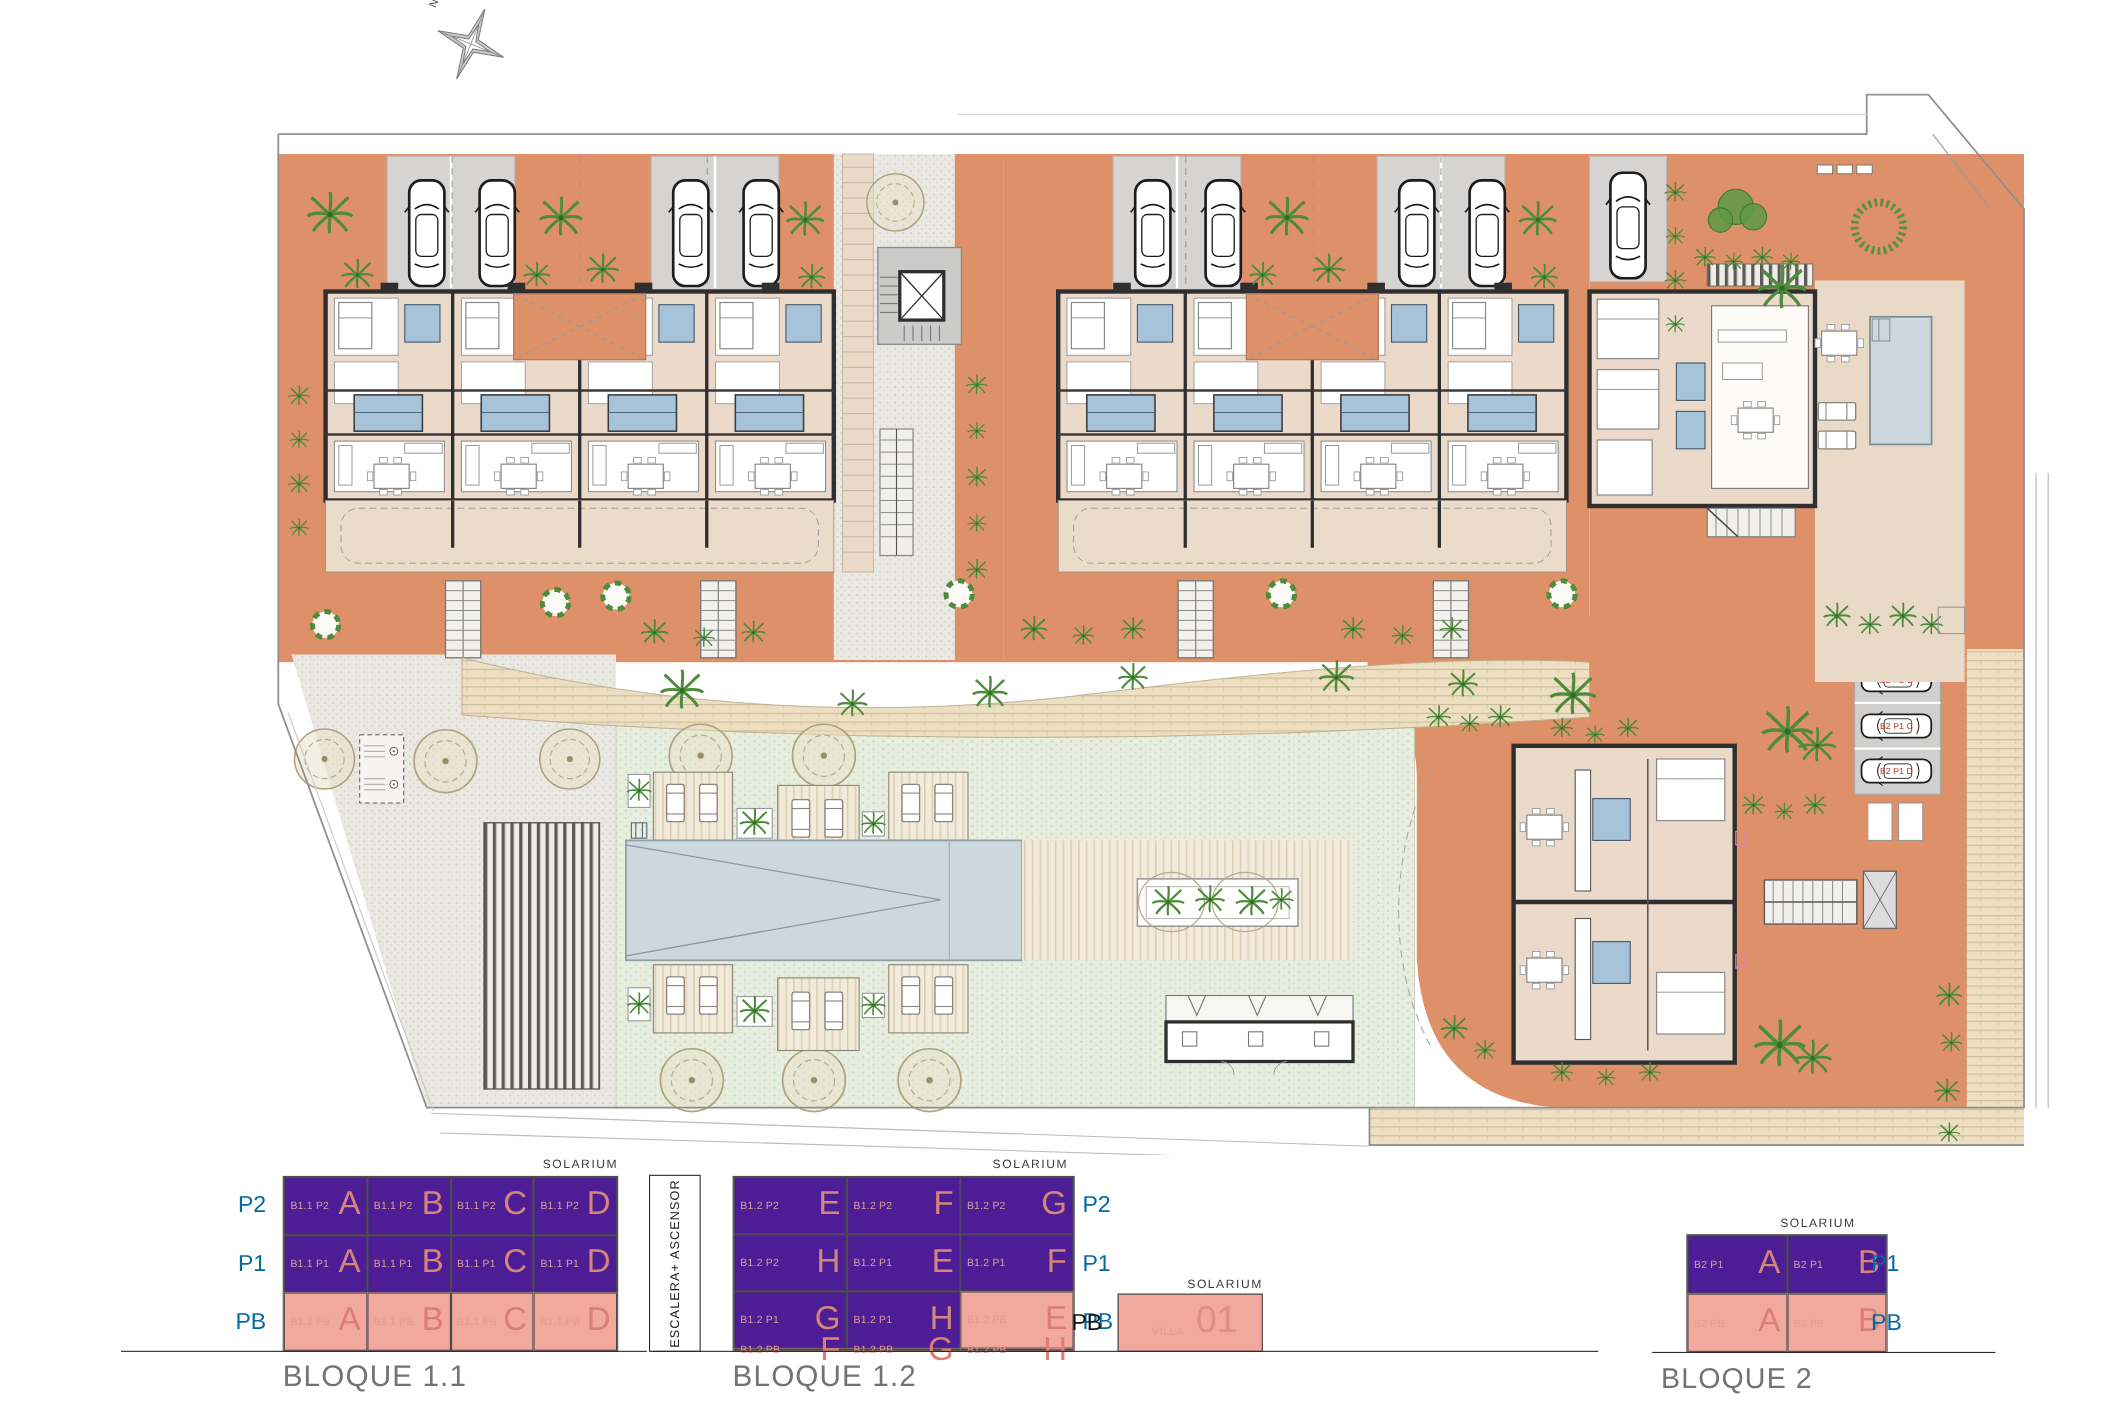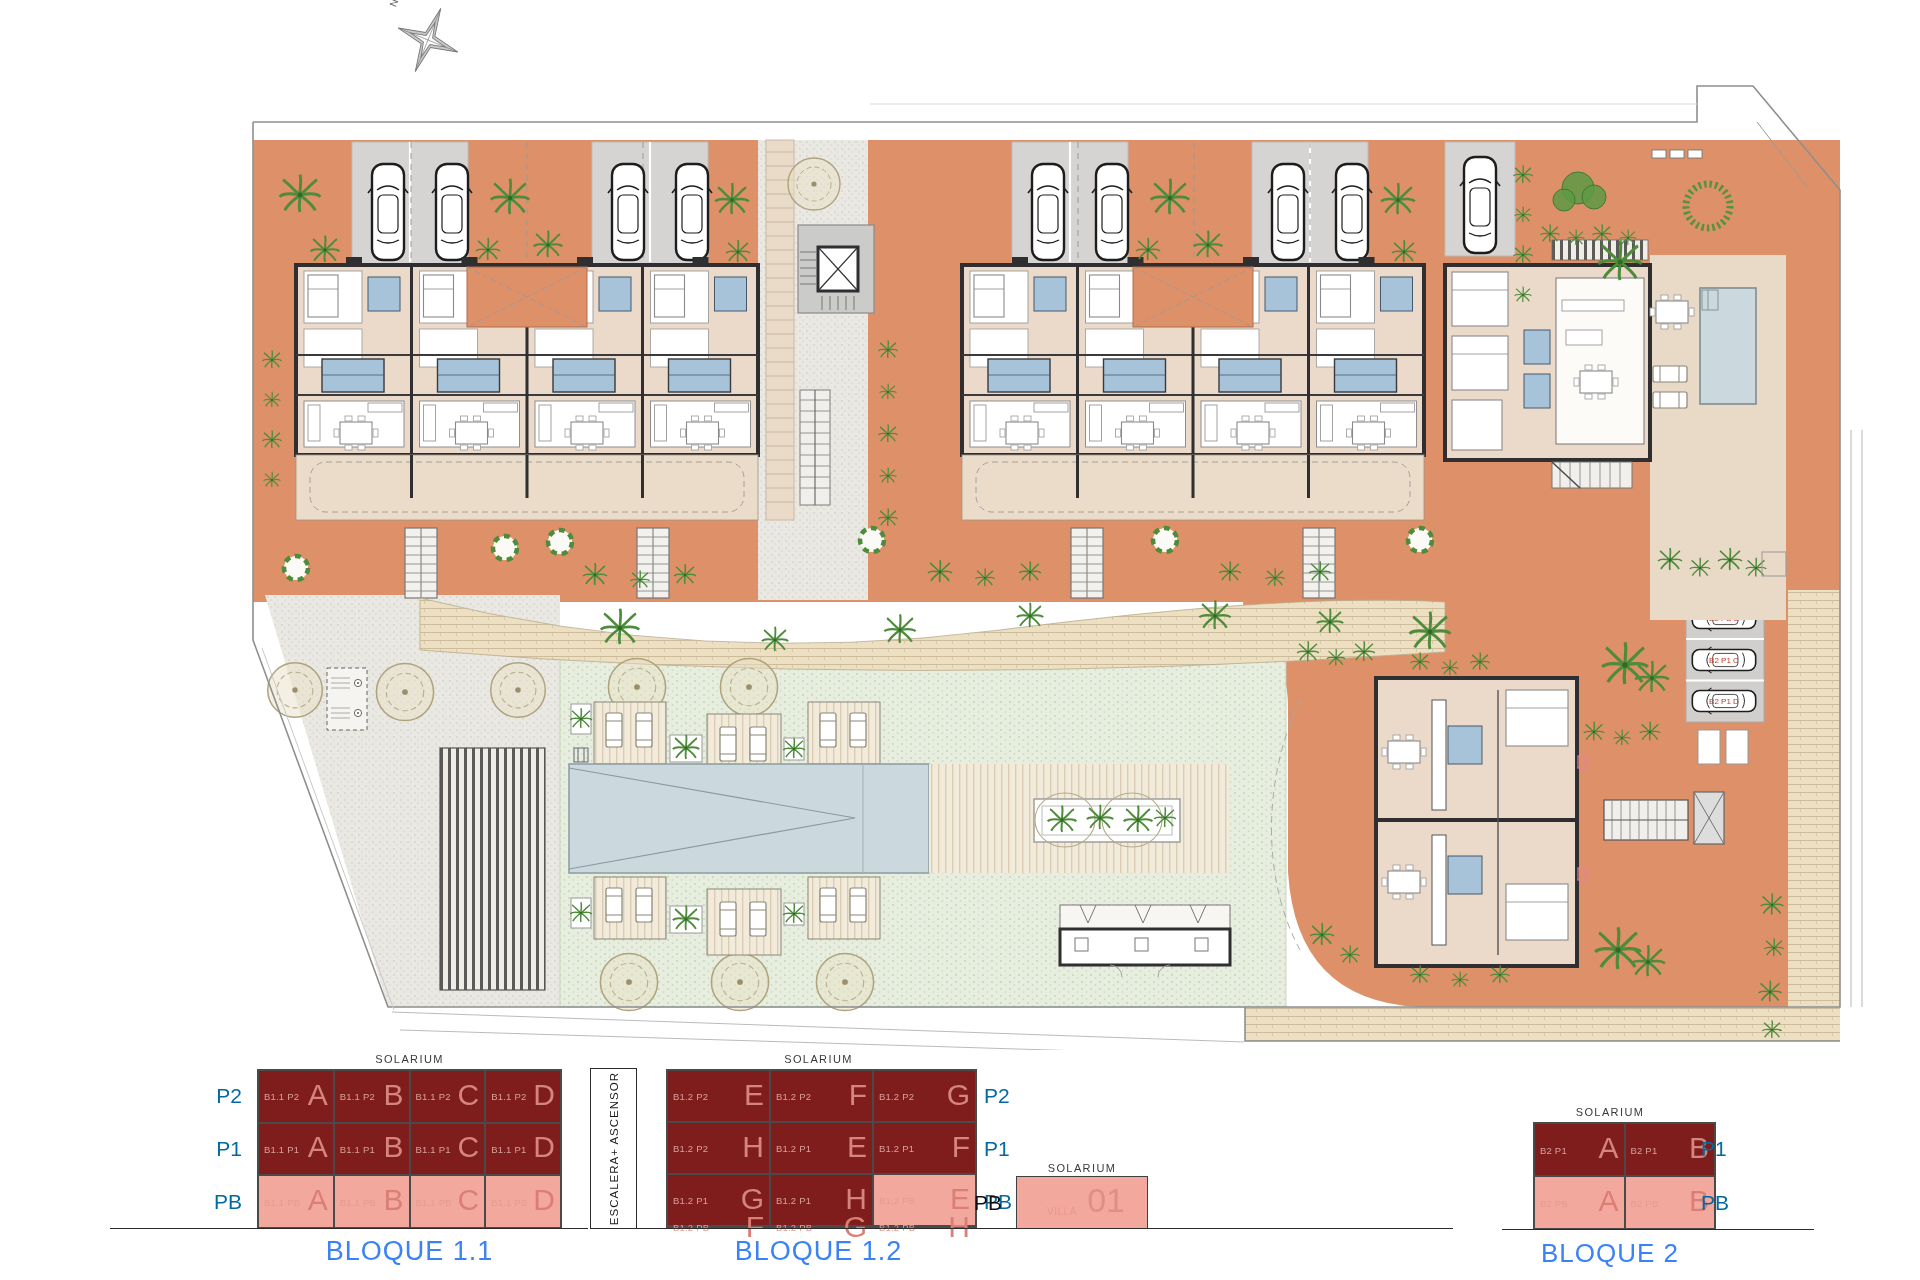--- a/index.html
+++ b/index.html
@@ -2,34 +2,34 @@
 <html><head>
 <meta charset="utf-8">
 <style>
   html,body{margin:0;padding:0;background:#fff}
   #stage{position:relative;width:1920px;height:1280px;background:#fff;overflow:hidden;
          font-family:"Liberation Sans",sans-serif}
   #title{position:absolute;left:64px;top:2px;margin:0;font-size:44px;font-weight:400;
          color:#161616;letter-spacing:2px}
   #plan{position:absolute;left:0;top:0}
   
-  .sol{position:absolute;font-size:11px;letter-spacing:1.4px;color:#3a3a3a;text-align:center}
+  .sol{position:absolute;font-size:11px;letter-spacing:1.4px;color:#3a3a3a;text-align:right}
   .ugrid{position:absolute;display:grid;background:#fff;border:1.2px solid #4a4a4a;box-sizing:border-box}
-  .cell{position:relative;border:0.75px solid #4a4a4a;background:#7f1d1d;box-sizing:border-box}
+  .cell{position:relative;border:0.75px solid #4a4a4a;background:#4c1d95;box-sizing:border-box}
   .cell.pb{background:#F3A89E}
   .cell .code{position:absolute;left:5px;top:50%;transform:translateY(-46%);font-size:9.5px;
               color:#D7A29B;letter-spacing:.2px;white-space:nowrap}
   .cell .letter{position:absolute;right:5px;top:47%;transform:translateY(-50%);font-size:30px;color:#D4857C}
   .cell.pb .code{color:#E49B90}
   .cell.pb .letter{color:#DB7F75}
   .flabels{position:absolute;display:grid;font-size:21px;color:#0369a1}
   .flabels span{display:flex;align-items:center}
   .flabels.left span{justify-content:flex-end;padding-right:8px}
   .flabels.right span{justify-content:flex-start;padding-left:10px}
-  .bname{position:absolute;font-size:27px;color:#3b82f6;text-align:center;letter-spacing:1px}
+  .bname{position:absolute;font-size:27px;color:#737373;text-align:left;letter-spacing:1px}
   .baseline{position:absolute;border-top:1.6px solid #2b2b2b}
   #esc{position:absolute;left:590px;top:1068px;width:47px;height:161px;border:1.4px solid #2b2b2b;
        display:flex;align-items:center;justify-content:center;box-sizing:border-box;background:#fff}
   #esc span{writing-mode:vertical-rl;transform:rotate(180deg);font-size:11.5px;letter-spacing:1px;
             color:#1a1a1a;white-space:nowrap}
   #villa-box{position:absolute;left:1016px;top:1176px;width:132px;height:53px;background:#F3A89E;
              border:1px solid #404040;box-sizing:border-box}
   #villa-box .code{position:absolute;left:30px;bottom:11px;font-size:10px;color:#E59A8F;letter-spacing:.5px}
   #villa-box .letter{position:absolute;right:22px;top:46%;transform:translateY(-50%);font-size:34px;color:#E08F84}
   #lvilla{position:absolute;left:950px;top:1176px;width:52px;height:53px;font-size:21px;color:#101010;

